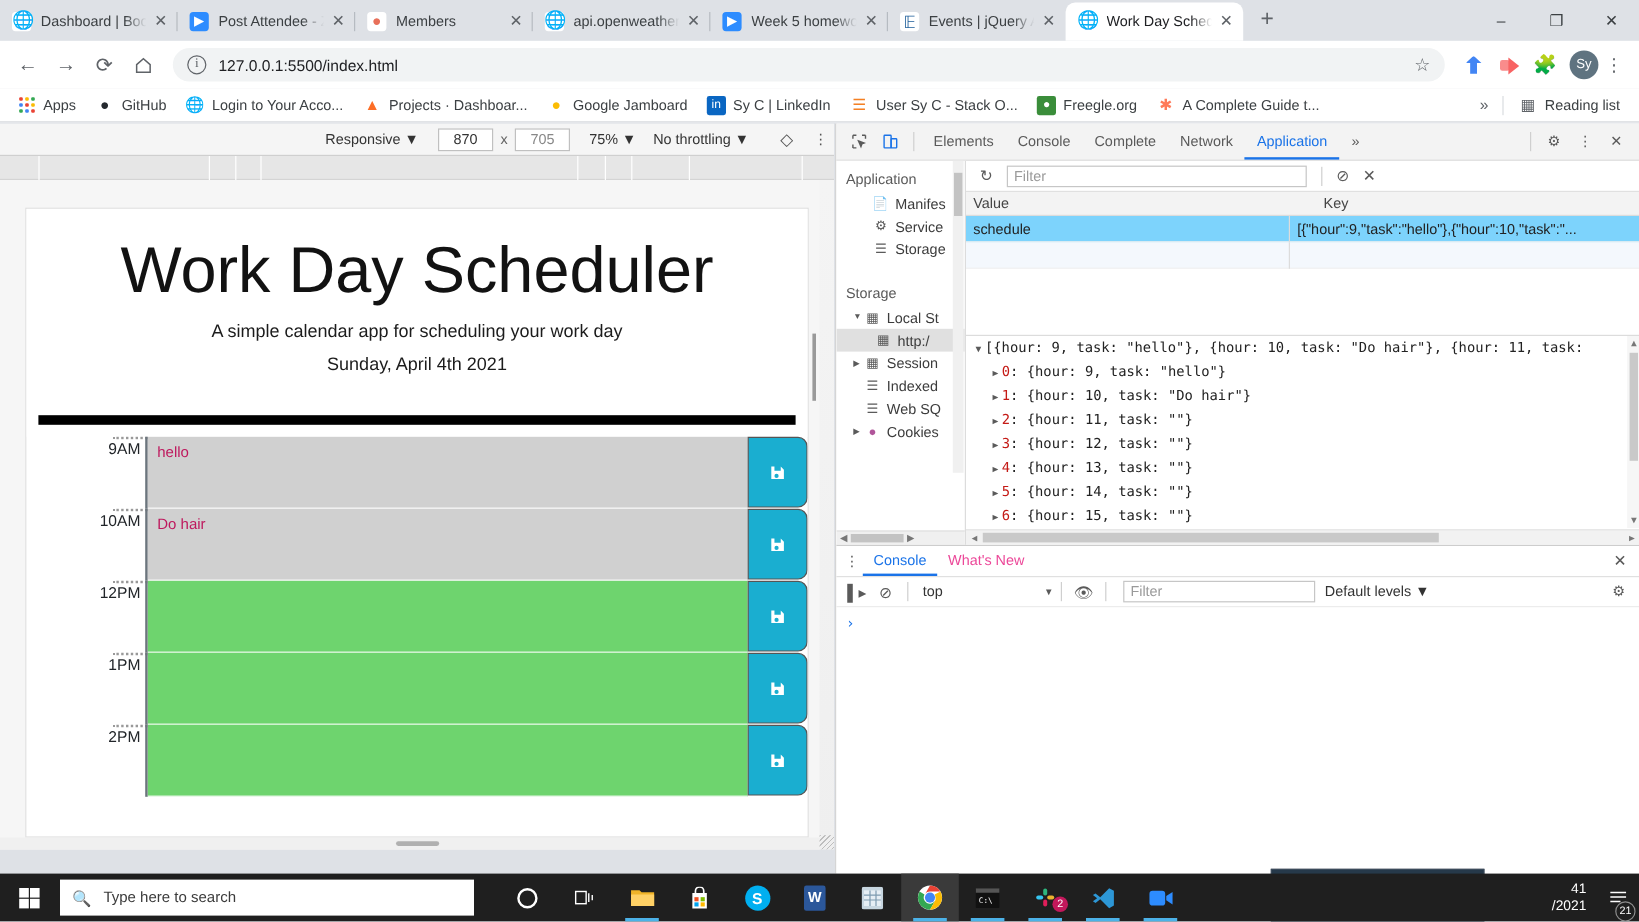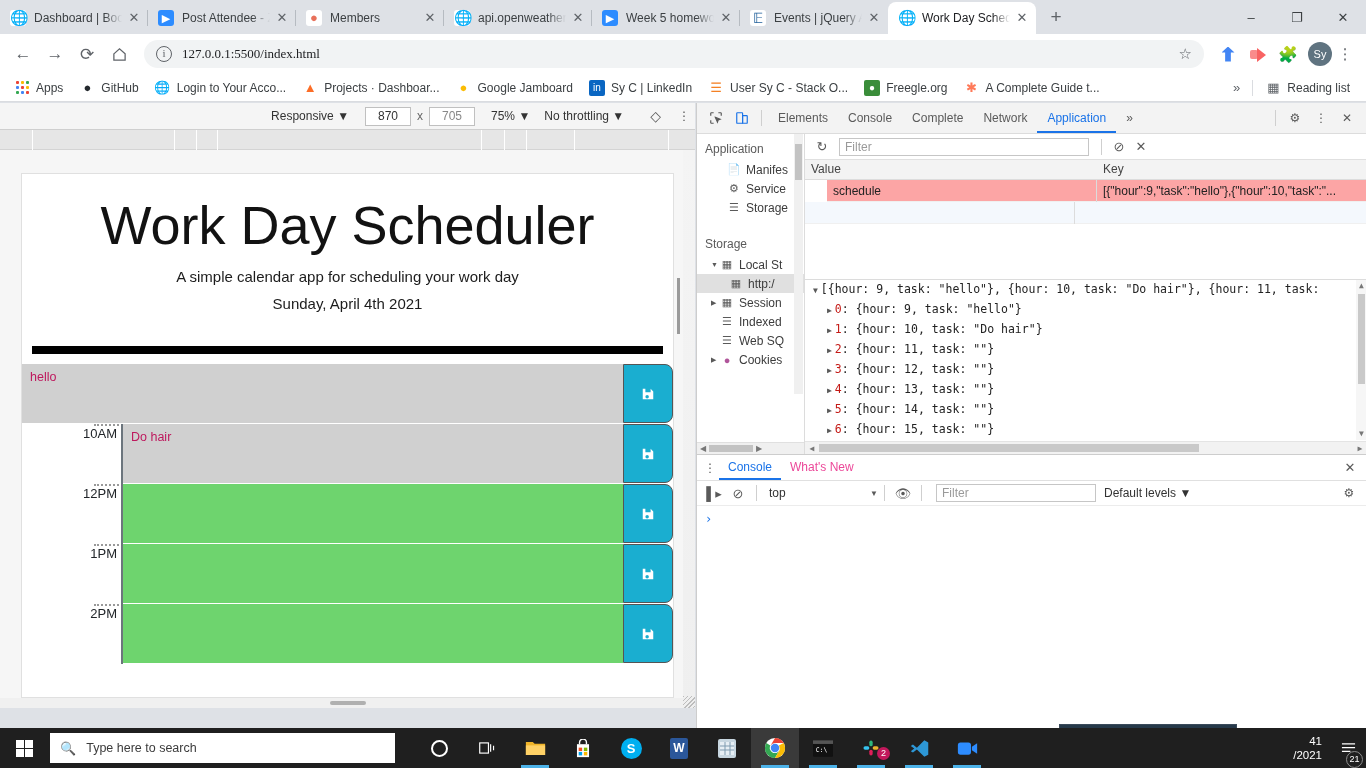--- a/index.html
+++ b/index.html
@@ -81,21 +81,21 @@
   .omnibox {
     flex: 1 1 auto; height: 28px; background: #f1f3f4; border-radius: 14px;
     display: flex; align-items: center; padding: 0 12px; margin: 0 8px;
     font-size: 13px; color: #202124;
   }
   .omnibox .info-icon {
     width: 16px; height: 16px; border: 1.3px solid #5f6368; border-radius: 50%;
     margin-right: 10px; font-size: 11px; line-height: 13px; text-align: center;
     color: #5f6368; font-family: "Liberation Serif", serif; flex: 0 0 16px;
   }
-  .omnibox .url { flex: 1 1 auto; font-family: Liberation Serif, serif; }
+  .omnibox .url { flex: 1 1 auto; }
   .omnibox .star { color: #5f6368; font-size: 15px; }
   .ext { width: 28px; height: 28px; display:flex; align-items:center; justify-content:center; margin-left: 2px; }
   .ext-pin { width:13px; height:15px; background:#4285f4; clip-path: polygon(50% 0,100% 40%,72% 40%,72% 100%,28% 100%,28% 40%,0 40%); }
   .ext-play { width:16px; height:13px; position:relative; }
   .ext-play::before { content:""; position:absolute; left:0; top:2px; width:8px;height:9px;background:#f98c8c;border-radius:2px;}
   .ext-play::after { content:""; position:absolute; left:7px; top:0; border-left:9px solid #f86363;border-top:7px solid transparent;border-bottom:7px solid transparent;}
   .ext-puzzle { font-size: 16px; color: #5f6368; }
   .avatar {
     width: 24px; height: 24px; border-radius: 50%; background: #5f7380;
     color: #fff; font-size: 11px; line-height: 24px; text-align: center;
@@ -255,21 +255,21 @@
   .dt-filter-input {
     flex:0 0 250px; height:18px; border:1px solid #c6c6c6; background:#fff;
     margin: 0 6px; padding: 0 5px; font-size: 12px; color:#9a9a9a; line-height:16px;
   }
   .dt-table { width:100%; }
   .dt-thead { display:flex; height:20px; background:#f3f3f3; border-bottom:1px solid #dcdcdc; }
   .dt-th { padding: 2px 6px; color:#444; font-size:12px; }
   .dt-th.k { width:270px; flex:0 0 270px; border-right:1px solid #dcdcdc; }
   .dt-th.v { flex:1 1 auto; }
   .dt-tr { display:flex; height:22px; align-items:center; border-bottom:1px solid #f0f0f0; }
-  .dt-tr.sel { background:#fca5a5;margin-left:22px; }
+  .dt-tr.sel { background:#7dd3fc; }
   .dt-tr.blank { background:#f4f8fd; }
   .dt-td { padding: 2px 6px; font-size:12px; color:#222; overflow:hidden; white-space:nowrap; }
   .dt-td.k { width:270px; flex:0 0 270px; border-right:1px solid #dcdcdc; height:22px; line-height:18px;}
   .dt-td.v { flex:1 1 auto; }
 
   .dt-preview {
     position:absolute; left:0; bottom:0; right:0; height:175px;
     border-top:1px solid #dcdcdc; background:#fff; overflow:hidden;
     font-family: "DejaVu Sans Mono", monospace; font-size: 11.5px; color:#222;
   }
@@ -530,20 +530,21 @@
       <div class="jumbotron">
         <div class="jumbo-title">Work Day Scheduler</div>
         <div class="jumbo-sub">A simple calendar app for scheduling your work day</div>
         <div class="jumbo-date">Sunday, April 4th 2021</div>
         <div class="hr-black"></div>
       </div>
 
       <div class="timeblocks">
 
         <div class="tb-row">
+          <div class="tb-hour">9AM</div>
           <div class="tb-text past">hello</div>
           <div class="tb-save">
             <svg viewBox="0 0 16 16">
                 <path d="M2 2h9l3 3v9H2V2zm3 0v4h6V2H5zm2 7a2 2 0 100 4 2 2 0 000-4z"></path>
               </svg>
           </div>
         </div>
 
         <div class="tb-row">
           <div class="tb-hour">10AM</div>

